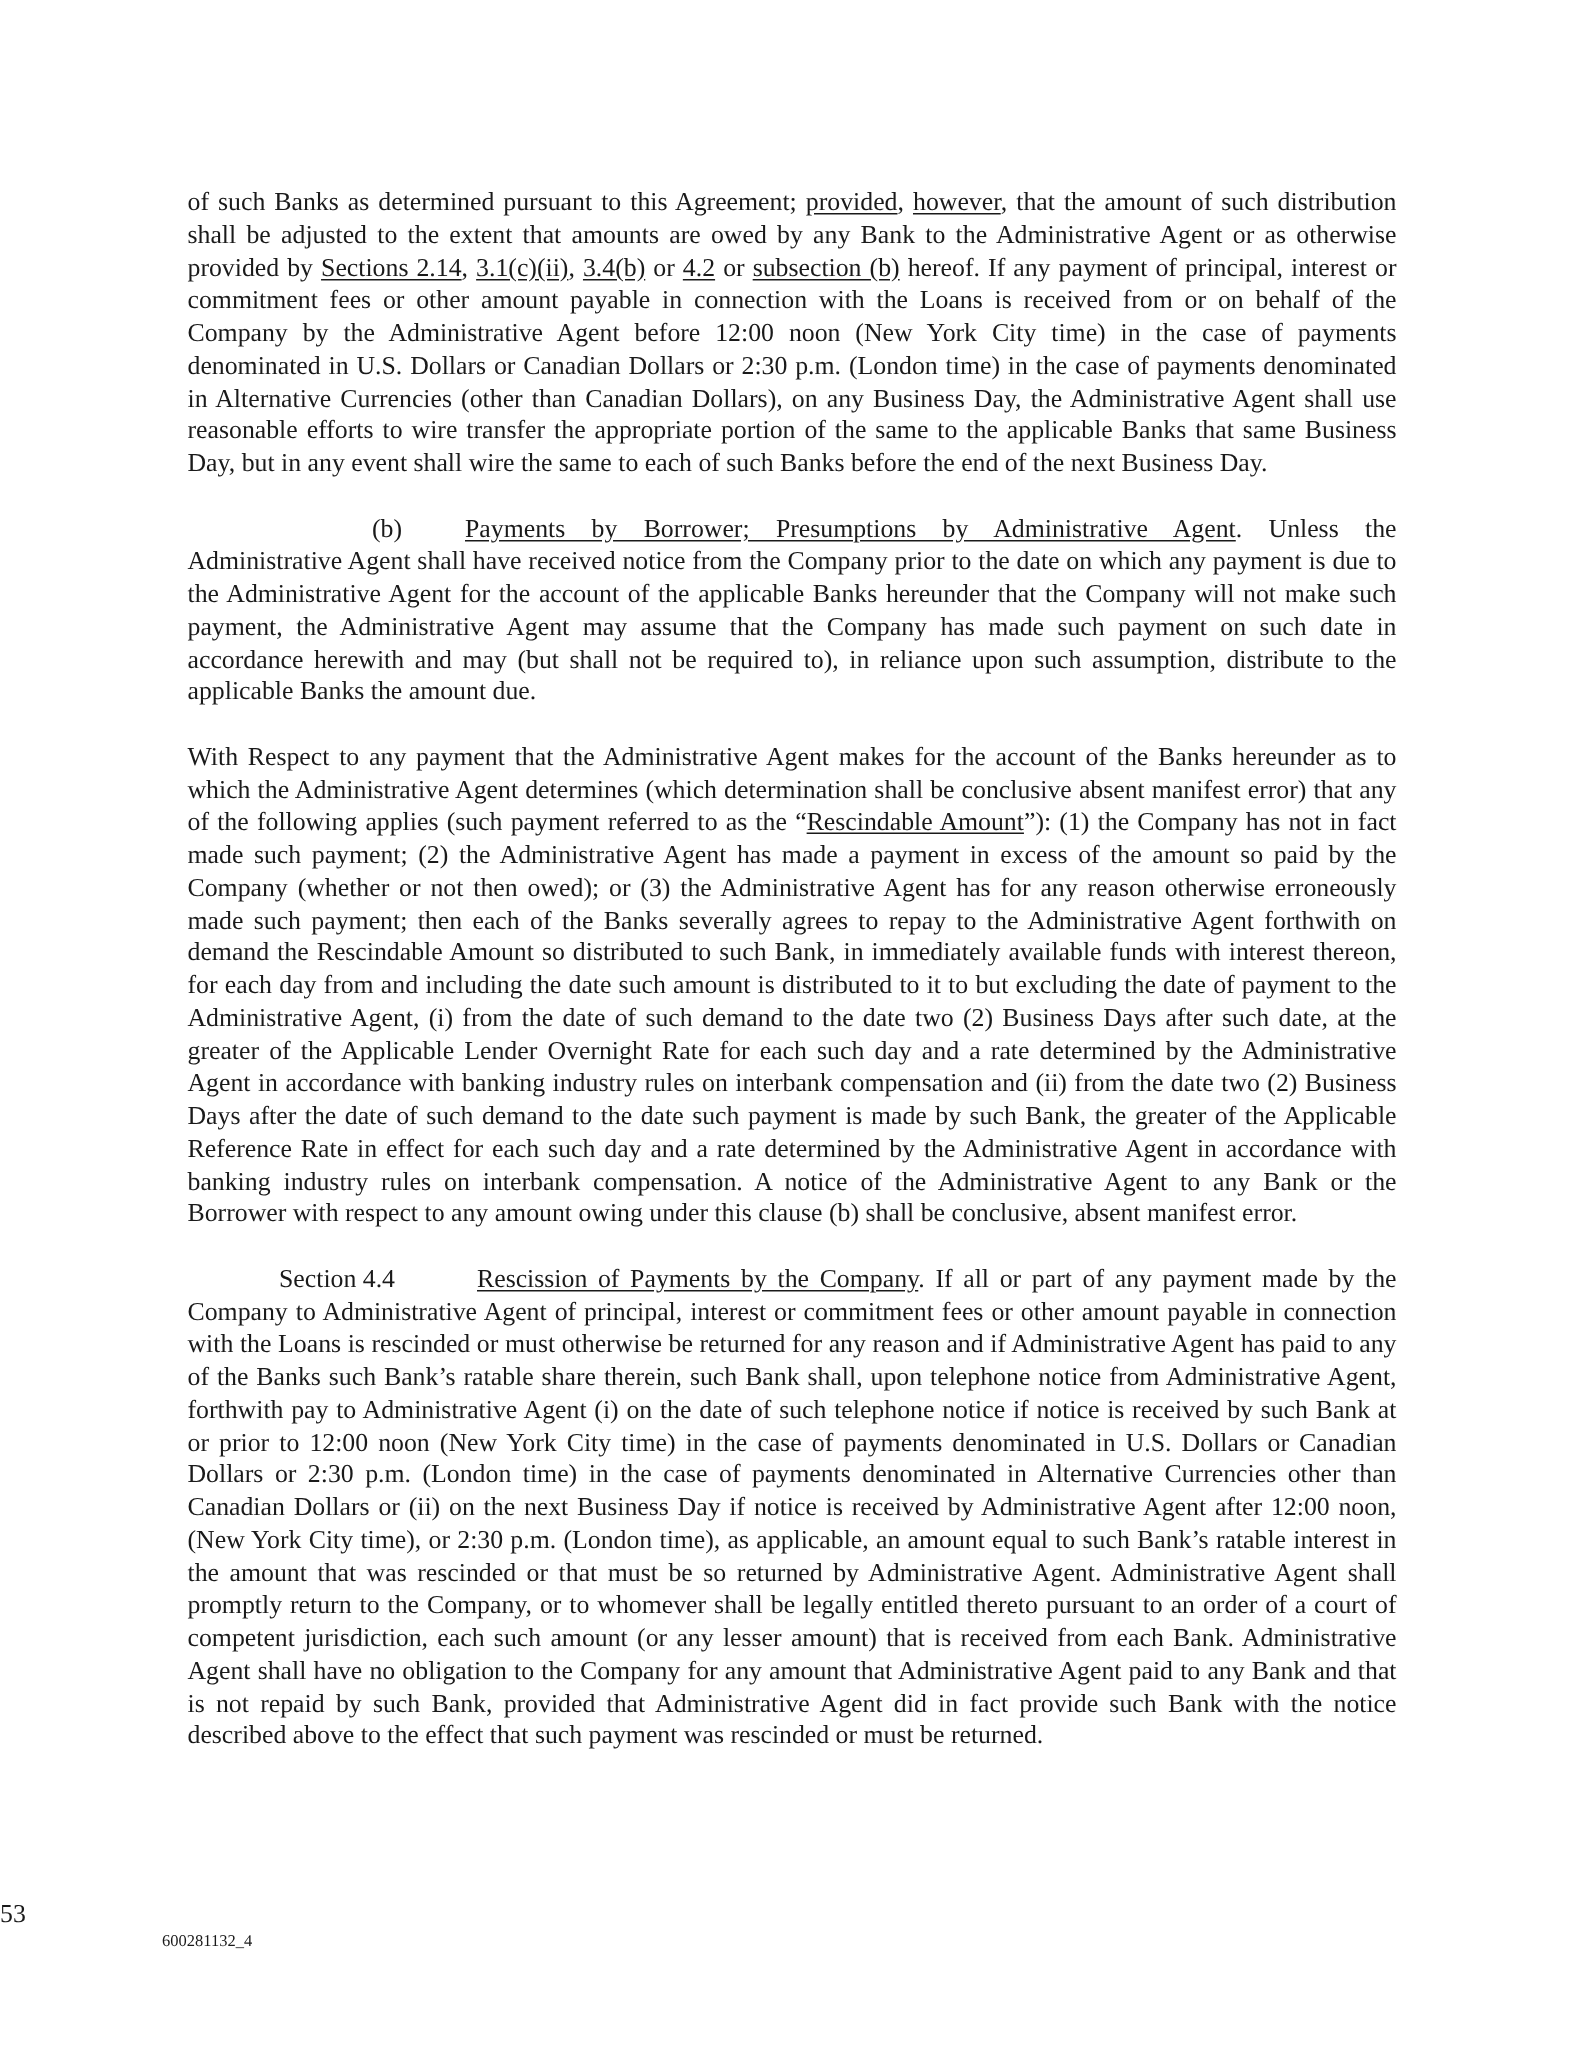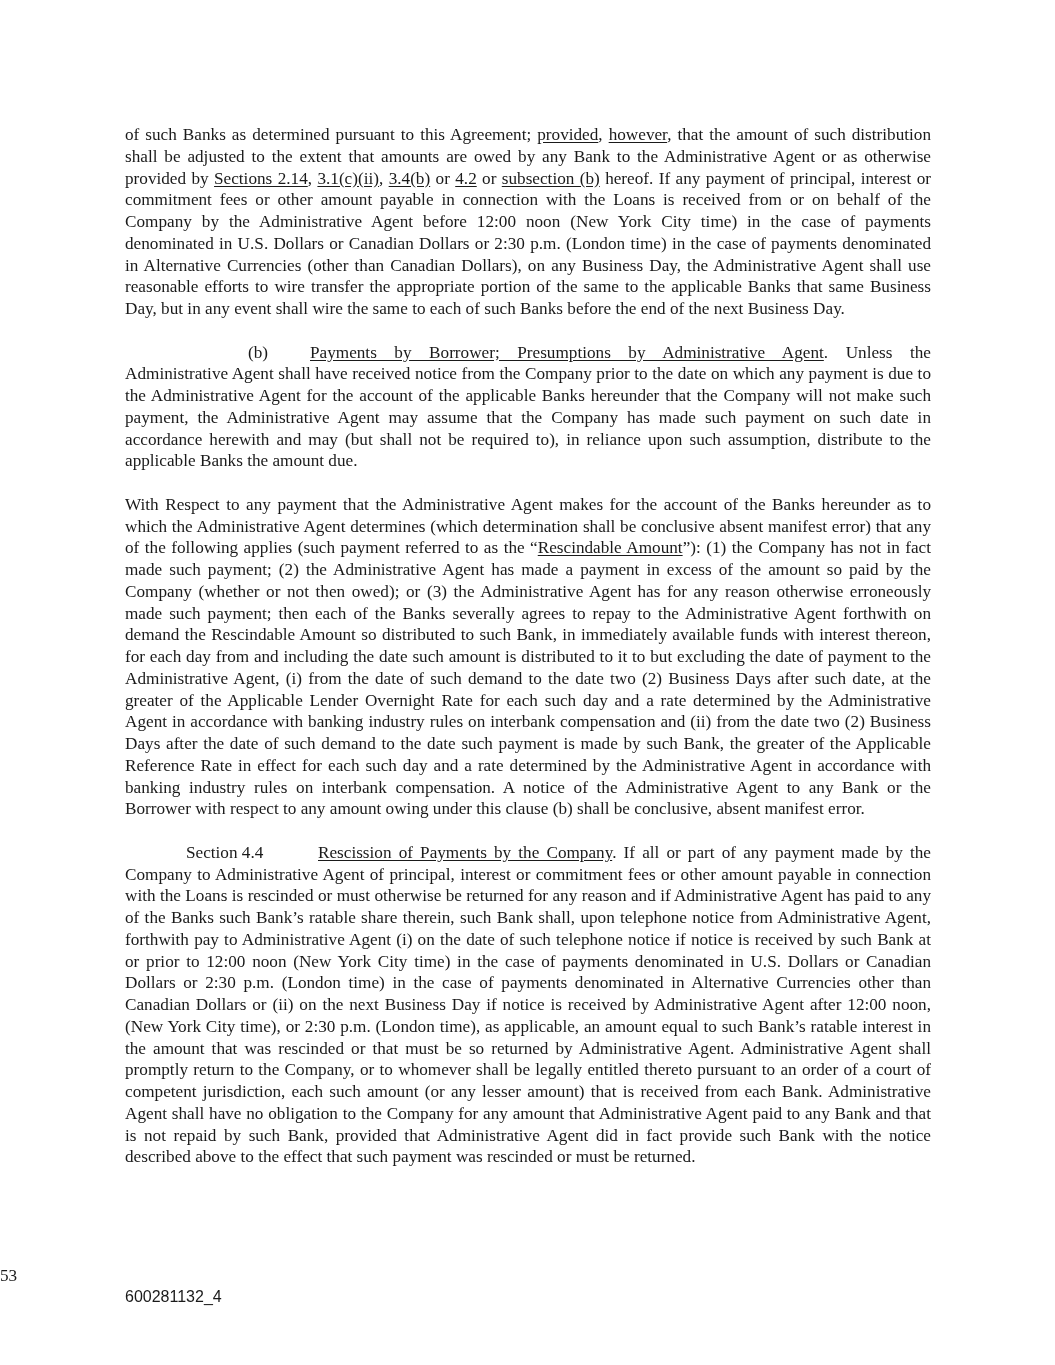--- a/index.html
+++ b/index.html
@@ -5,22 +5,22 @@
   html, body { margin: 0; padding: 0; background: #ffffff; }
   body { width: 1055px; height: 1365px; position: relative; overflow: hidden;
          font-family: "Liberation Serif", serif; color: #1a1a1a; }
   .page { position: absolute; left: 125px; top: 124px; width: 806px; }
   p { margin: 0; font-size: 17.2px; line-height: 21.75px; text-align: justify; }
   .gap { height: 21.75px; }
   u { text-decoration: underline; text-underline-offset: 2px; margin-top: 48px; }
   .tab { display: inline-block; }
   .footer-num { position: absolute; left: 0; width: 1055px; top: 1266px; text-align: left;
                 font-family: "Liberation Serif", serif; font-size: 17.2px; }
-  .footer-id { position: absolute; left: 125px; top: 1288px;
-               font-family: Liberation Sans, sans-serif; font-size: 16px; }
+  .footer-id { position: absolute; left: 108px; top: 1288px;
+               font-family: Liberation Serif, serif; font-size: 11px; }
 </style>
 </head>
 <body>
 
 <div class="page">
   <p><span>of such Banks as determined pursuant to this Agreement; </span><u>provided</u><span>, </span><u>however</u><span>, that the amount of such distribution shall be adjusted to the extent that amounts are owed by any Bank to the Administrative Agent or as otherwise provided by </span><u>Sections 2.14</u><span>, </span><u>3.1(c)(ii)</u><span>, </span><u>3.4(b)</u><span> or </span><u>4.2</u><span> or </span><u>subsection (b)</u><span> hereof.  If any payment of principal, interest or commitment fees or other amount payable in connection with the Loans is received from or on behalf of the Company by the Administrative Agent before 12:00 noon (New York City time) in the case of payments denominated in U.S. Dollars or Canadian Dollars or 2:30 p.m. (London time) in the case of payments denominated in Alternative Currencies (other than Canadian Dollars), on any Business Day, the Administrative Agent shall use reasonable efforts to wire transfer the appropriate portion of the same to the applicable Banks that same Business Day, but in any event shall wire the same to each of such Banks before the end of the next Business Day.</span></p>
 
   <div class="gap"></div>
 
   <p><span class="tab" style="width:123px"></span><span class="tab" style="width:62px">(b)</span><u>Payments by Borrower; Presumptions by Administrative Agent</u><span>.  Unless the Administrative Agent shall have received notice from the Company prior to the date on which any payment is due to the Administrative Agent for the account of the applicable Banks hereunder that the Company will not make such payment, the Administrative Agent may assume that the Company has made such payment on such date in accordance herewith and may (but shall not be required to), in reliance upon such assumption, distribute to the applicable Banks the amount due.</span></p>

